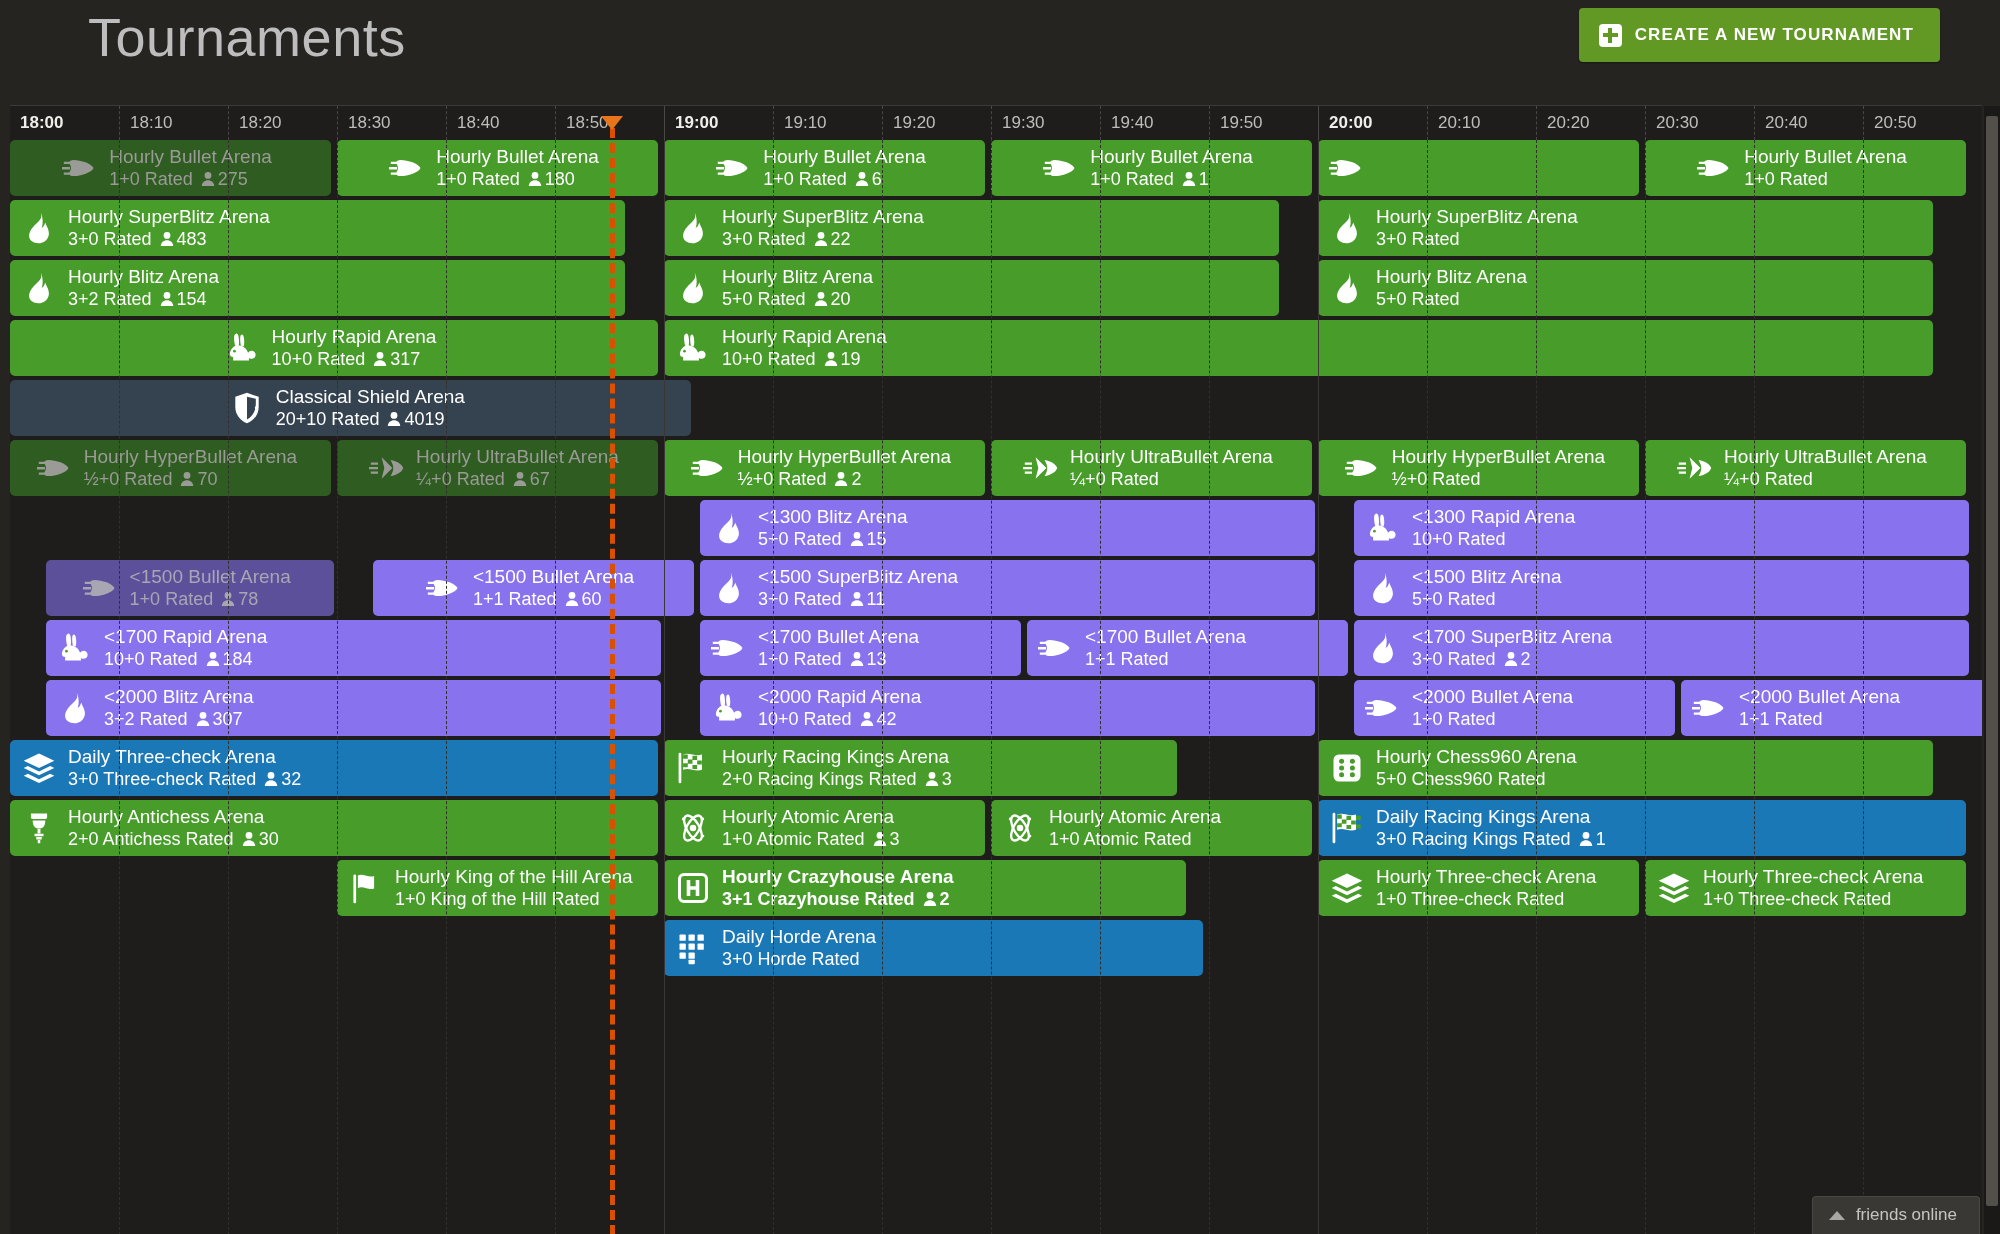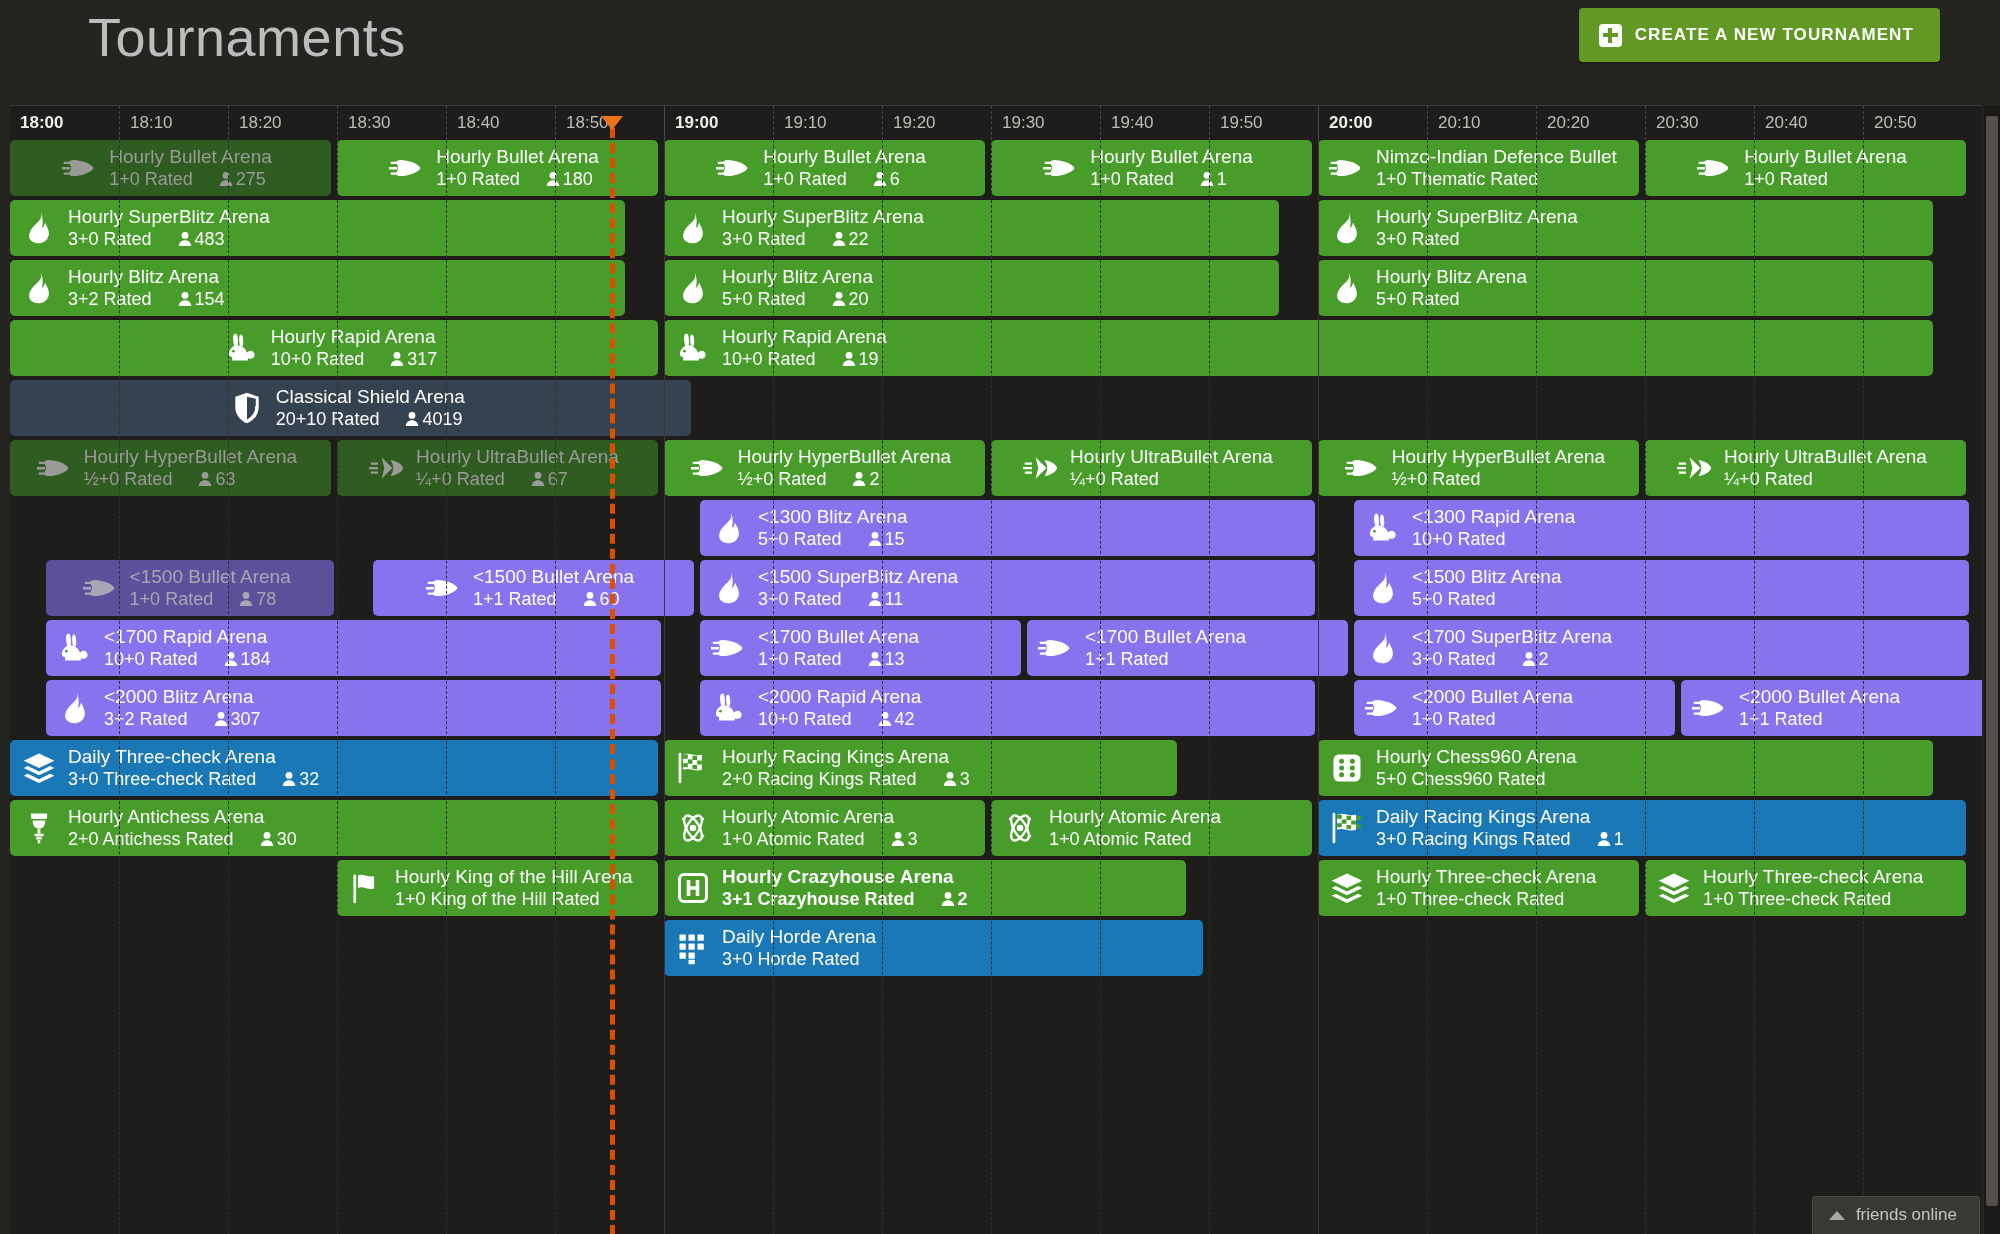--- a/index.html
+++ b/index.html
@@ -102,21 +102,21 @@
   .tb.center { justify-content: center; padding-left: 0; }
 
   .ico { flex: 0 0 auto; width: 38px; height: 38px; display: flex;
          align-items: center; justify-content: center; }
   .ico svg { width: 36px; height: 36px; display: block; }
 
   .tbody { display: flex; flex-direction: column; justify-content: center;
            line-height: 1.18; min-width: 0; }
   .tname { font-size: 19px; white-space: nowrap; }
   .tmeta { font-size: 18px; white-space: nowrap; display: flex;
-           align-items: center; gap: 18px; }
+           align-items: center; gap: 0; }
   .plyr { display: inline-flex; align-items: center; gap: 2px; margin-left: 7px; }
   .plyr svg { width: 16px; height: 16px; }
 
   
   #friends {
     position: absolute; right: 20px; bottom: 0;
     background: #3a3835; border: 1px solid #4a4744; border-bottom: none;
     border-radius: 4px 4px 0 0;
     padding: 8px 22px 9px 16px;
     color: #c6c4c0; font-size: 17px;
@@ -267,26 +267,20 @@
                 </span>
               </span>
             </div>
             <div class="tb green" style="left: 1308px; width: 321px;">
               <span class="ico">
                 <svg viewBox="0 0 40 40">
                   <path fill="#fff" d="M13 11c8 0 20 4 22 9 -2 5-14 9-22 9 -3 0-5-1-5-3 0-2 2-3 2-6s-2-4-2-6c0-2 2-3 5-3z"></path>
                   <path fill="#fff" d="M2 13h7v2.6H2zM0 19h9v2.6H0zM2 25h7v2.6H2z"></path>
                 </svg>
               </span>
-              <span class="tbody">
-                <span class="tname">Nimzo-Indian Defence Bullet</span>
-                <span class="tmeta">
-                  <span>1+0 Thematic Rated</span>
-                </span>
-              </span>
             </div>
             <div class="tb green center" style="left: 1635px; width: 321px;">
               <span class="ico">
                 <svg viewBox="0 0 40 40">
                   <path fill="#fff" d="M13 11c8 0 20 4 22 9 -2 5-14 9-22 9 -3 0-5-1-5-3 0-2 2-3 2-6s-2-4-2-6c0-2 2-3 5-3z"></path>
                   <path fill="#fff" d="M2 13h7v2.6H2zM0 19h9v2.6H0zM2 25h7v2.6H2z"></path>
                 </svg>
               </span>
               <span class="tbody">
                 <span class="tname">Hourly Bullet Arena</span>
@@ -509,21 +503,21 @@
                 <span class="tname">Hourly HyperBullet Arena</span>
                 <span class="tmeta">
                   <span>½+0 Rated</span>
                   <span class="plyr">
                     <span style="display: inline-flex;">
                       <svg viewBox="0 0 16 16">
                         <circle cx="8" cy="4.4" r="3.4" fill="currentColor"></circle>
                         <path fill="currentColor" d="M1.8 15c0-3.6 2.8-5.8 6.2-5.8S14.2 11.4 14.2 15z"></path>
                       </svg>
                     </span>
-                    <span>63</span>
+                    <span>70</span>
                   </span>
                 </span>
               </span>
             </div>
             <div class="tb green fin center" style="left: 327px; width: 321px;">
               <span class="ico">
                 <svg viewBox="0 0 40 40">
                   <path fill="#fff" d="M14 8l12 12 -12 12 3-12z"></path>
                   <path fill="#fff" d="M24 11c7 1 13 5 14 9 -1 4-7 8-14 9 2-4 3-6 3-9s-1-5-3-9z"></path>
                   <circle cx="30" cy="20" r="2.6" fill="#fff"></circle>

